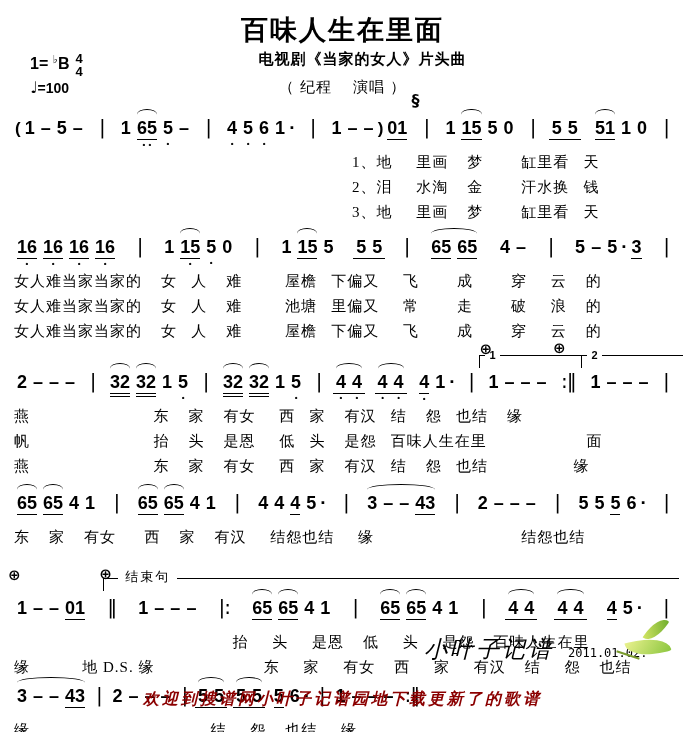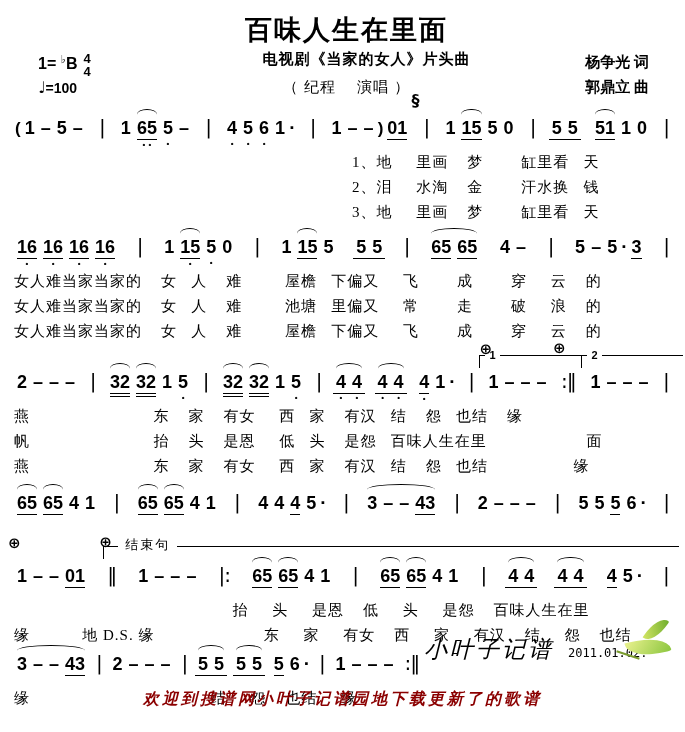--- a/index.html
+++ b/index.html
@@ -1,19 +1,19 @@
 <!DOCTYPE html>
 <html><head>
 <meta charset="utf-8">
 <style>
   html,body{margin:0;padding:0;background:#fff;}
   body{width:685px;height:732px;position:relative;overflow:hidden;color:#000;
        font-family:"Liberation Sans",sans-serif;}
   
-  .header{text-align:center;padding-top:14px;position:relative;margin-left:8px;}
+  .header{text-align:center;padding-top:14px;position:relative;}
   .title{font-size:27px;font-weight:bold;letter-spacing:2px;line-height:32px;}
   .meta{position:relative;height:56px;margin-top:4px;}
   .keysig{position:absolute;left:30px;top:2px;font-size:16px;font-weight:bold;text-align:left;}
   .flat{font-size:11px;vertical-align:super;font-family:"DejaVu Sans",sans-serif;}
   .frac{display:inline-flex;flex-direction:column;vertical-align:middle;line-height:1;
         font-size:13px;font-weight:bold;margin-left:6px;text-align:center;}
   .tempo{position:absolute;left:30px;top:28px;font-size:14px;font-weight:bold;}
   .tempo .nq{font-family:"DejaVu Sans",sans-serif;font-size:16px;}
   .subtitle{font-size:15px;font-weight:bold;letter-spacing:1px;padding-left:40px;}
   .performer{font-size:15px;margin-top:9px;letter-spacing:1px;}
@@ -80,24 +80,20 @@
 <div class="header">
   <div class="title">百味人生在里面</div>
   <div class="meta">
     <div class="keysig"><span>1= </span><span class="flat">♭</span><span>B</span><span class="frac">
           <span>4</span>
           <span>4</span>
         </span></div>
     <div class="tempo"><span class="nq">♩</span><span>=100</span></div>
     <div class="subtitle">电视剧《当家的女人》片头曲</div>
     <div class="performer">（ 纪程　 演唱 ）</div>
-    <div class="credits">
-      <div>杨争光  词</div>
-      <div>郭鼎立  曲</div>
-    </div>
   </div>
 </div>
 
 <section class="system" id="sys0">
   <div class="notes-row">
       <span class="grp">
         <span class="tok paren"><span class="txt">(</span></span>
         <span class="tok"><span class="txt">1</span></span>
         <span class="tok dash"><span class="txt">–</span></span>
         <span class="tok"><span class="txt">5</span></span>
@@ -305,20 +301,23 @@
       </span>
       <span class="bar">|</span>
       <span class="grp">
         <span class="tok"><span class="txt">5</span></span>
         <span class="tok"><span class="txt">5</span></span>
         <span class="tok"><span class="txt u1">5</span></span>
         <span class="tok"><span class="txt">6</span></span>
         <span class="tok adot"><span class="txt">·</span></span>
       </span>
       <span class="bar">|</span>
+    </div>
+  <div class="lyrics">
+      <div class="lyric-row">东    家    有女      西    家    有汉     结怨也结     缘                               结怨也结</div>
     </div>
 </section>
 <section class="system" id="sys4">
   <div class="notes-row">
       <span class="grp">
         <span class="tok"><span class="txt">1</span></span>
         <span class="tok dash"><span class="txt">–</span></span>
         <span class="tok dash"><span class="txt">–</span></span>
         <span class="tok"><span class="txt u1">01</span></span>
         <span class="above coda">⊕</span>

